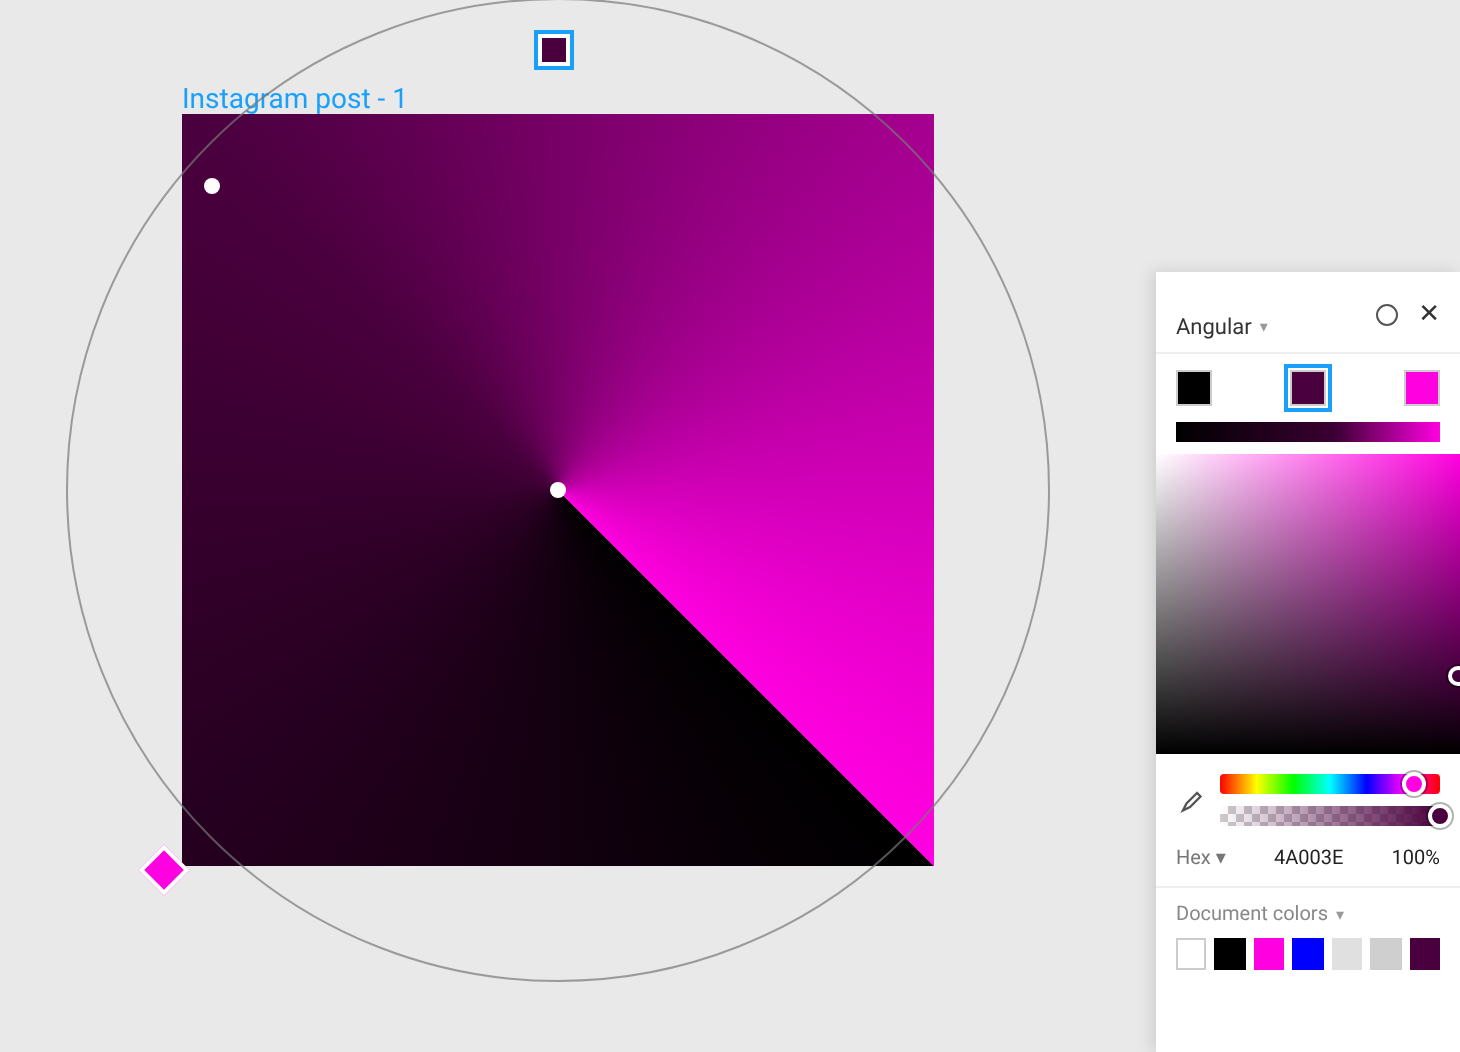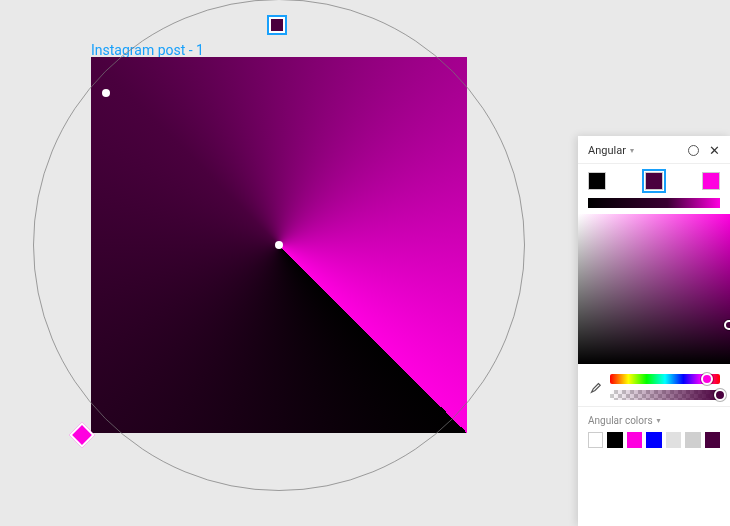--- a/index.html
+++ b/index.html
@@ -51,21 +51,21 @@
     position: absolute; right: 0; top: 136px; width: 152px; height: 390px;
     background: #fff; box-shadow: -2px 0 8px rgba(0,0,0,0.12);
     display: flex; flex-direction: column;
     overflow: hidden;
   }
 
   .panel-header {
     display: flex; align-items: center; justify-content: space-between;
     padding: 8px 10px 6px 10px;
   }
-  .panel-title-group { display:flex; align-items:center; gap:4px; }
+  .panel-title-group { display:flex; align-items:center; gap:4px;margin-top:13px; }
   .panel-title { font-size: 11px; color: #333; }
   .chev { font-size: 8px; color: #999; }
   .header-icons { display:flex; align-items:center; gap:10px; }
   .circ-icon { width:11px; height:11px; border:1.5px solid #555; border-radius:50%; }
   .x-icon { font-size:13px; color:#333; line-height:1; cursor:pointer; }
 
   .divider { height:1px; background:#eee; }
 
   
   .stops-row { display:flex; align-items:center; justify-content:space-between; padding:8px 10px; }
@@ -171,25 +171,30 @@
     <div class="slider-col">
       <div class="hue-bar">
         <div id="hue-thumb" class="slider-thumb" style="left: 88%; background: rgb(255, 0, 224);"></div>
       </div>
       <div class="alpha-bar">
         <div id="alpha-thumb" class="slider-thumb" style="left: 100%; background: rgb(74, 0, 62);"></div>
       </div>
     </div>
   </div>
 
+  <div class="hex-row">
+    <span><span>Hex</span> <span class="chev">▾</span></span>
+    <span class="val">4A003E</span>
+    <span class="val">100%</span>
+  </div>
 
   <div class="divider"></div>
 
   <div class="section-title">
-    <span>Angular colors</span>
+    <span>Document colors</span>
     <span class="chev">▾</span>
   </div>
   <div class="doc-swatches" id="doc-swatches">
       <div class="doc-sw outline" style="background: rgb(255, 255, 255);"></div>
       <div class="doc-sw" style="background: rgb(0, 0, 0);"></div>
       <div class="doc-sw" style="background: rgb(255, 0, 224);"></div>
       <div class="doc-sw" style="background: rgb(0, 0, 255);"></div>
       <div class="doc-sw" style="background: rgb(224, 224, 224);"></div>
       <div class="doc-sw" style="background: rgb(207, 207, 207);"></div>
       <div class="doc-sw" style="background: rgb(74, 0, 62);"></div>

